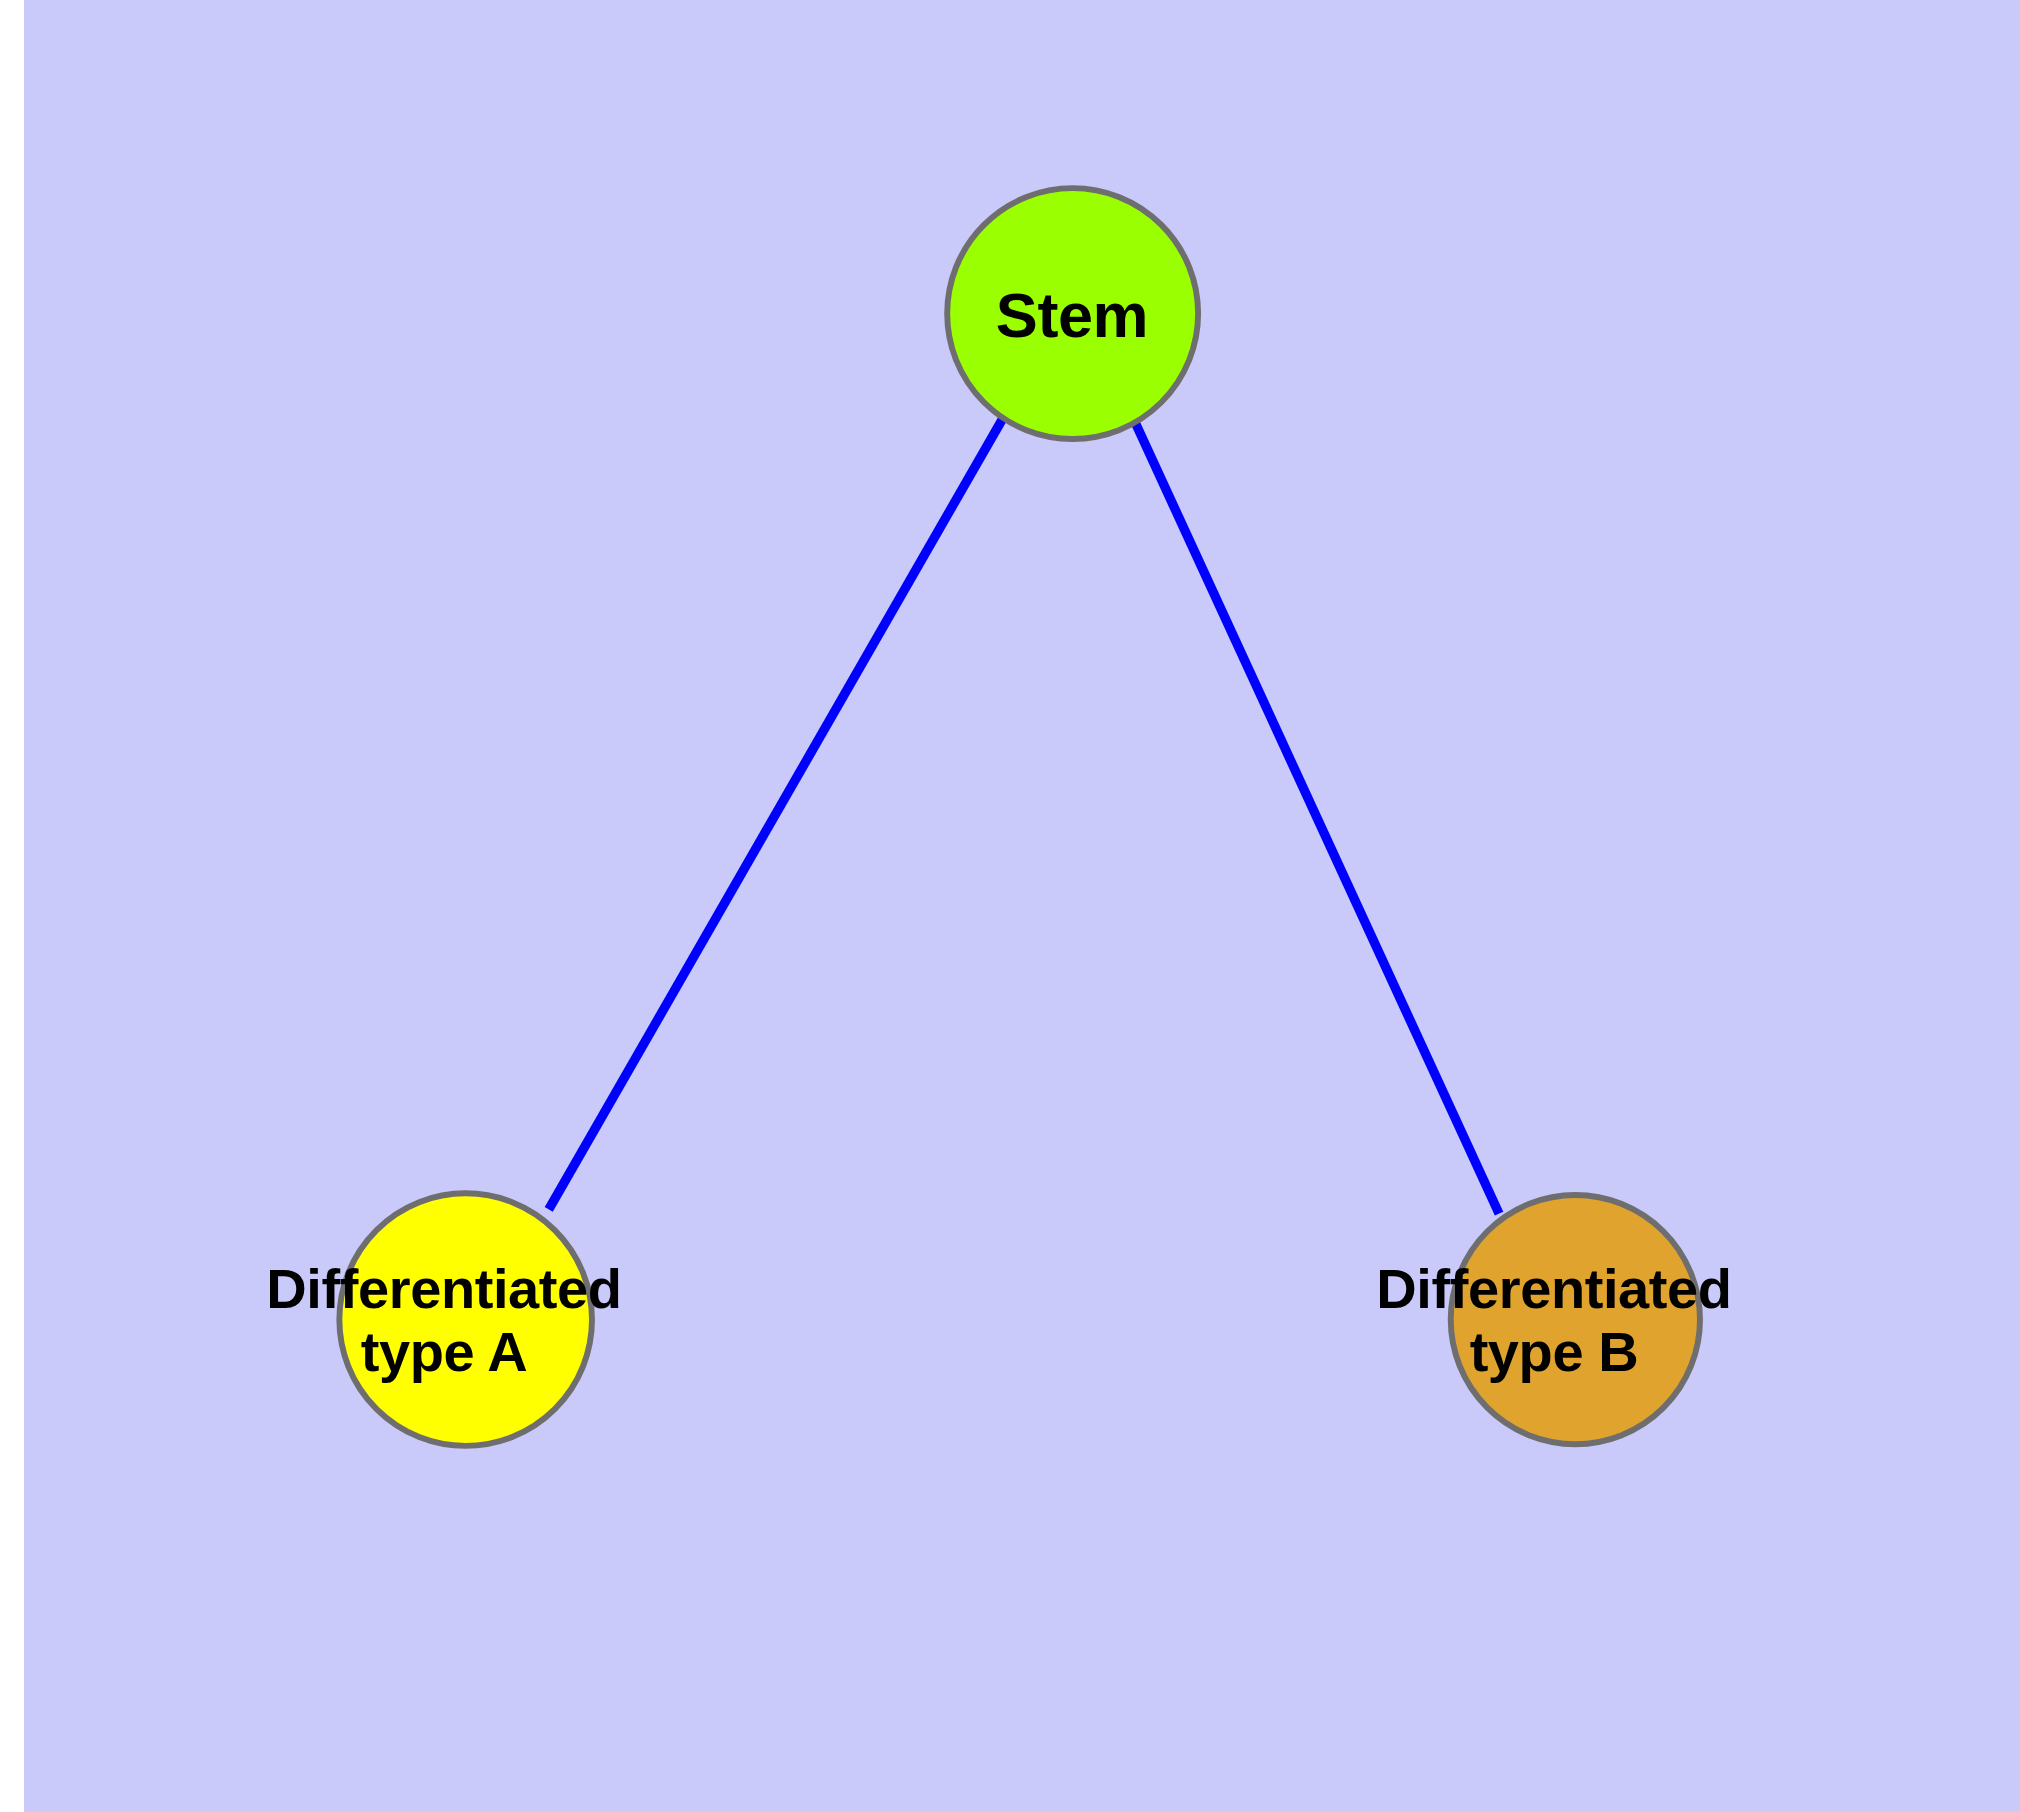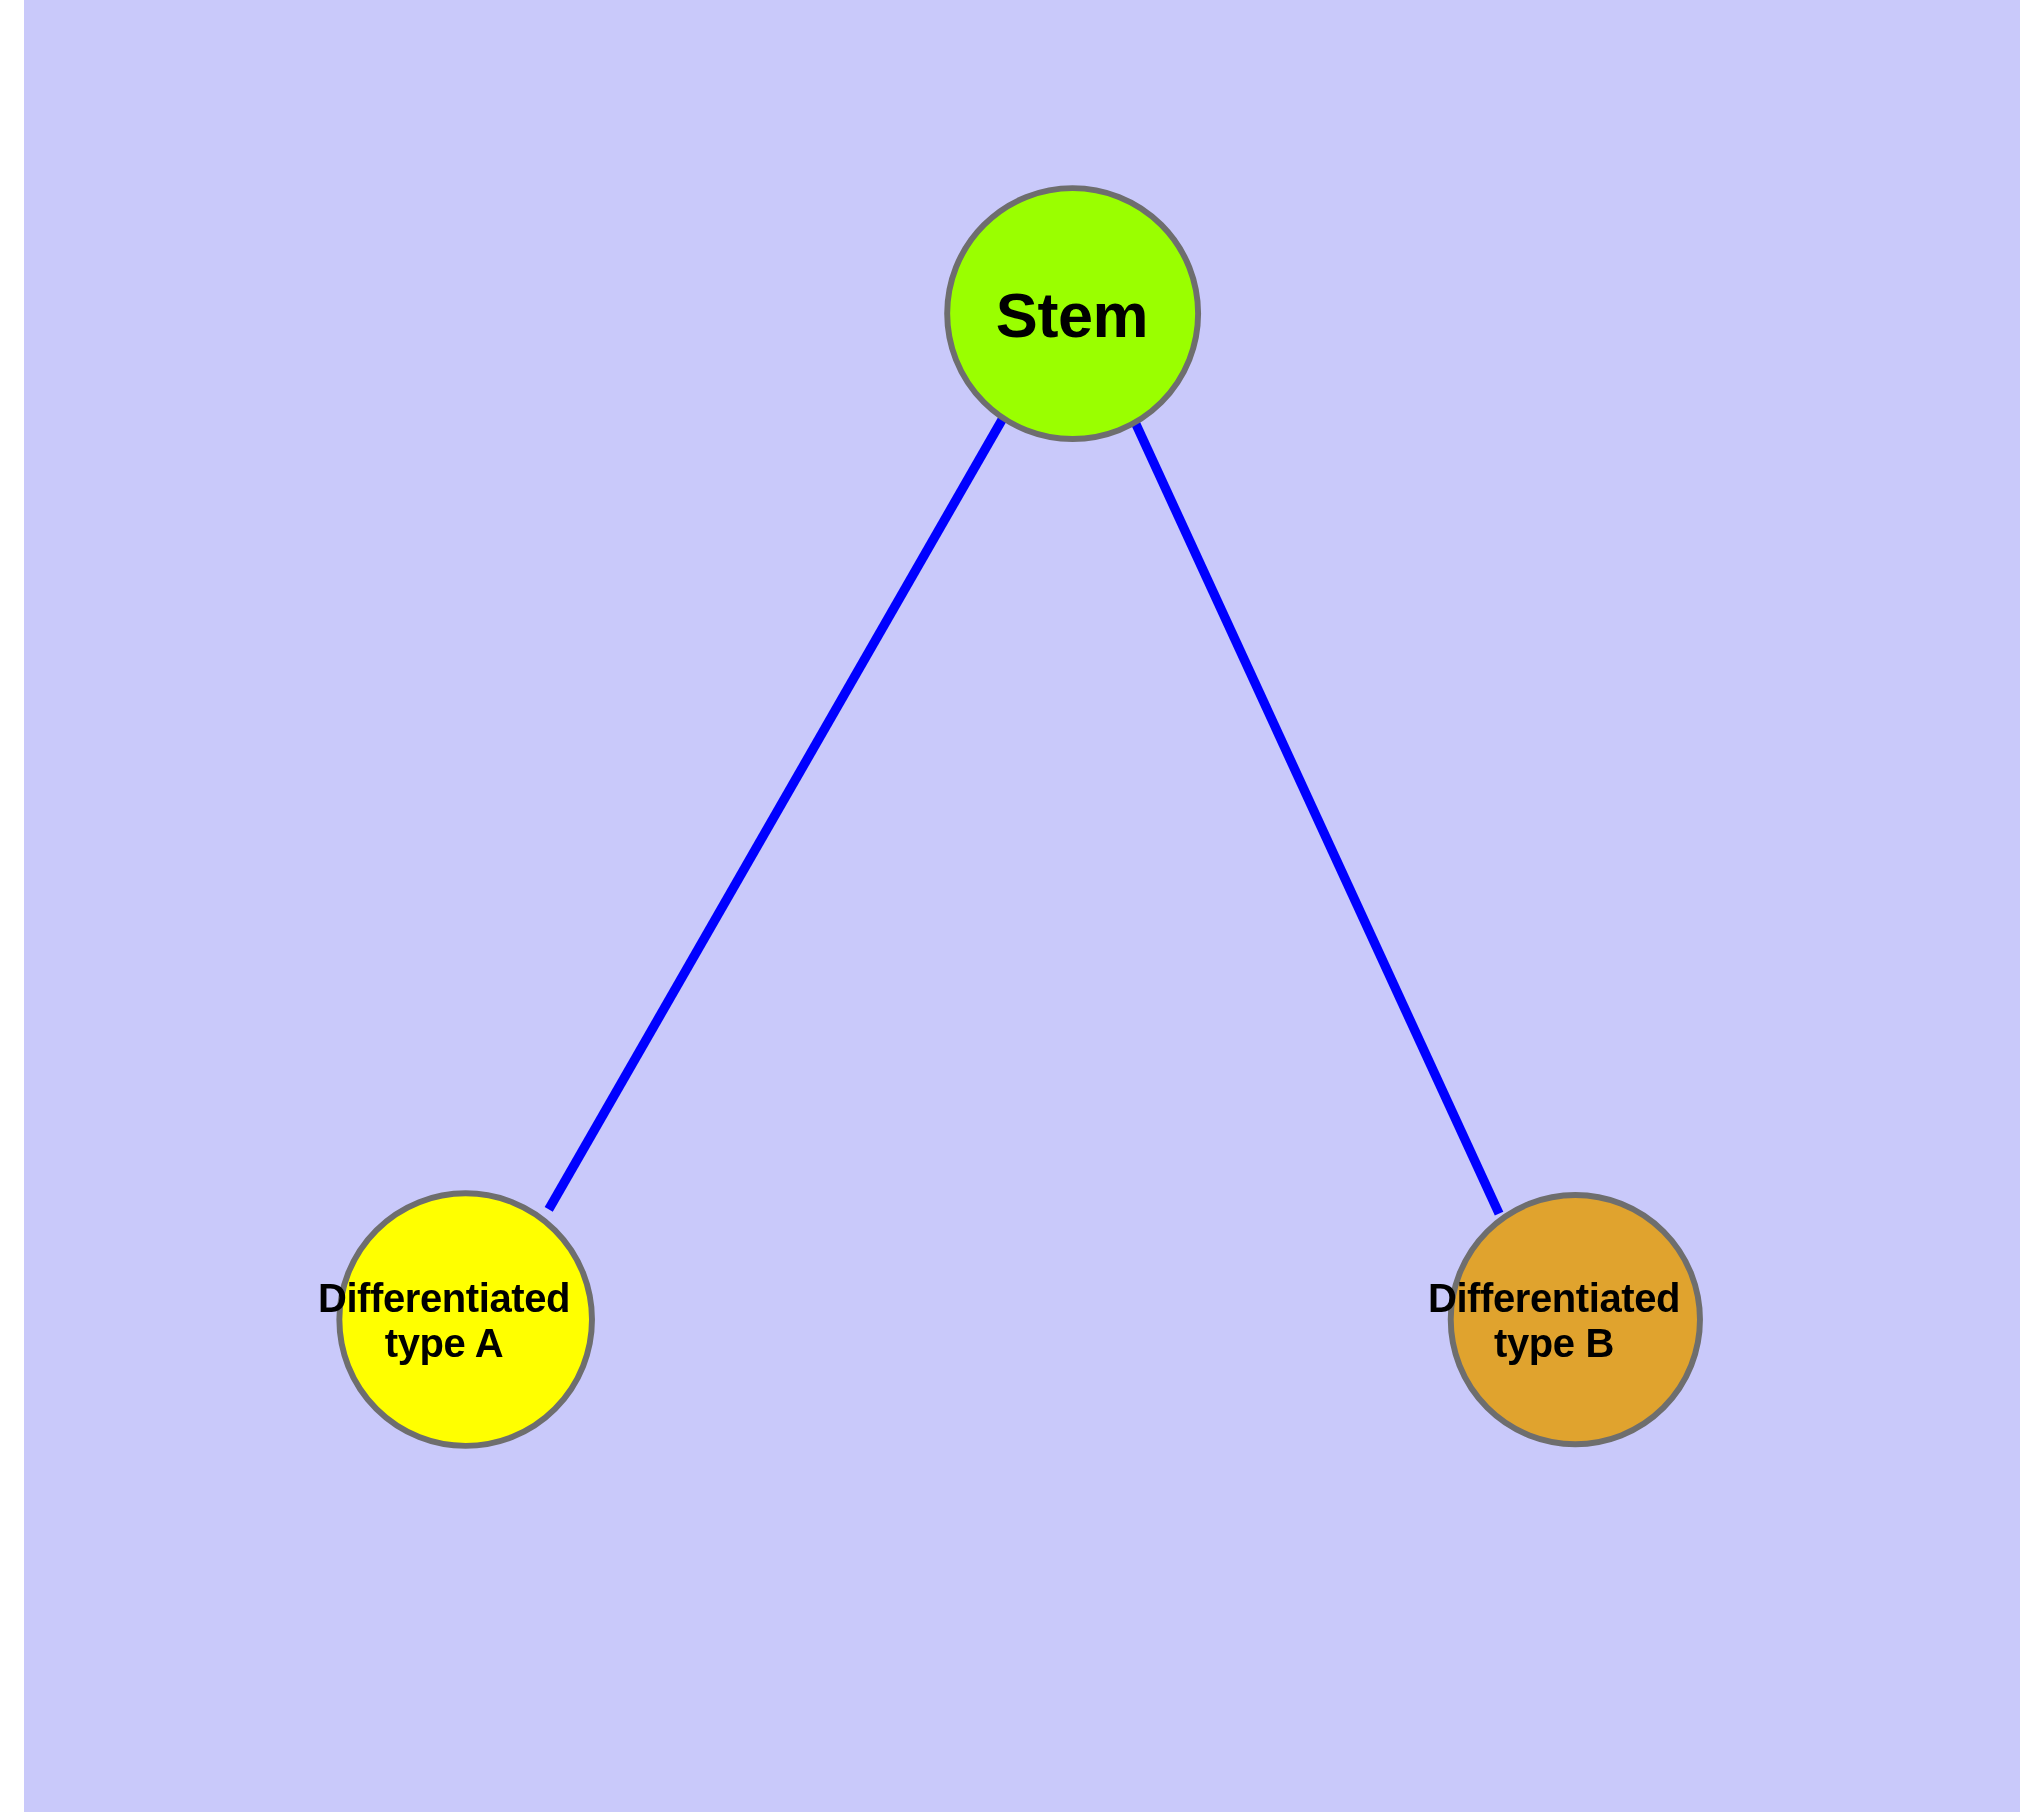--- a/index.html
+++ b/index.html
@@ -32,21 +32,21 @@
     white-space: pre;
     line-height: 1.12;
     transform: translate(-50%, -50%);
     pointer-events: none;
     letter-spacing: -0.4px;
   }
   .node-label.root {
     font-size: 63px;
   }
   .node-label.leaf {
-    font-size: 40px;
+    font-size: 56px;
   }
 </style>
 </head>
 <body>
 
 <div id="canvas" style="width: 2021px; height: 1812px; margin-left: 24px;">
 
   <svg id="graph-svg" viewBox="0 0 2384 2138" preserveAspectRatio="none" style="width: 2021px; height: 1812px;">
 
     <rect id="bg-rect" x="0" y="0" width="2384" height="2138" fill="#c9c9fa"></rect>

